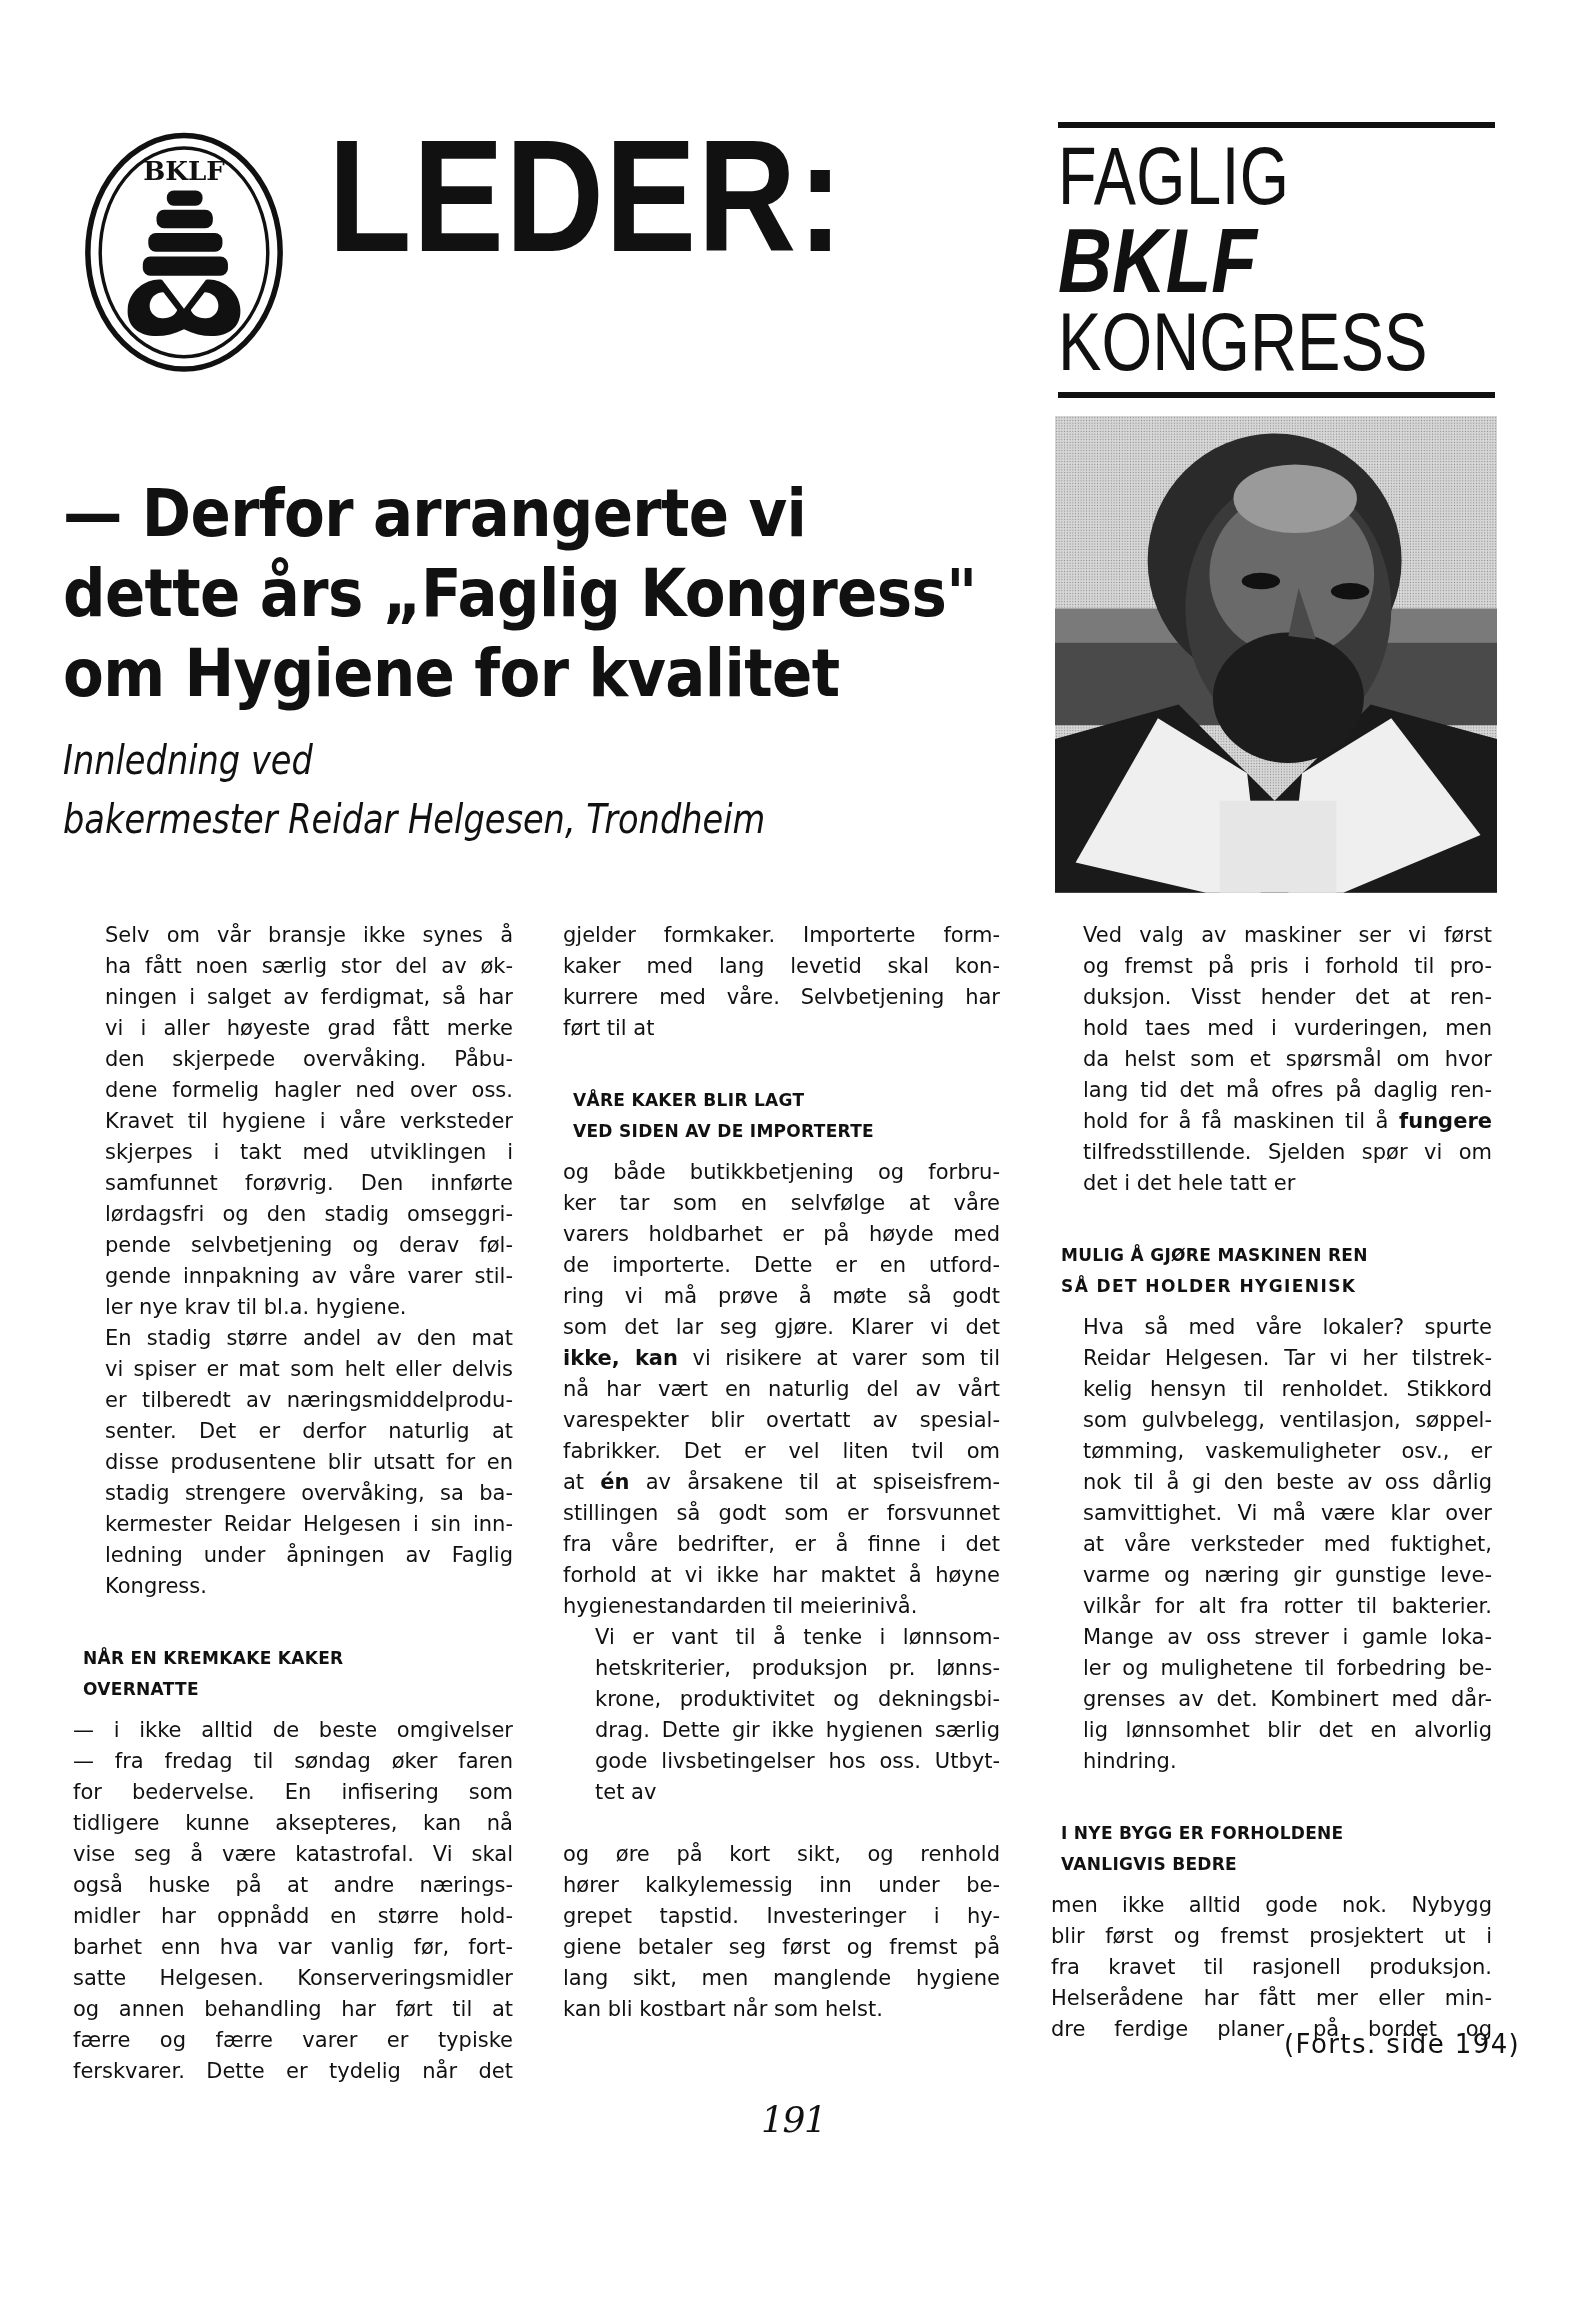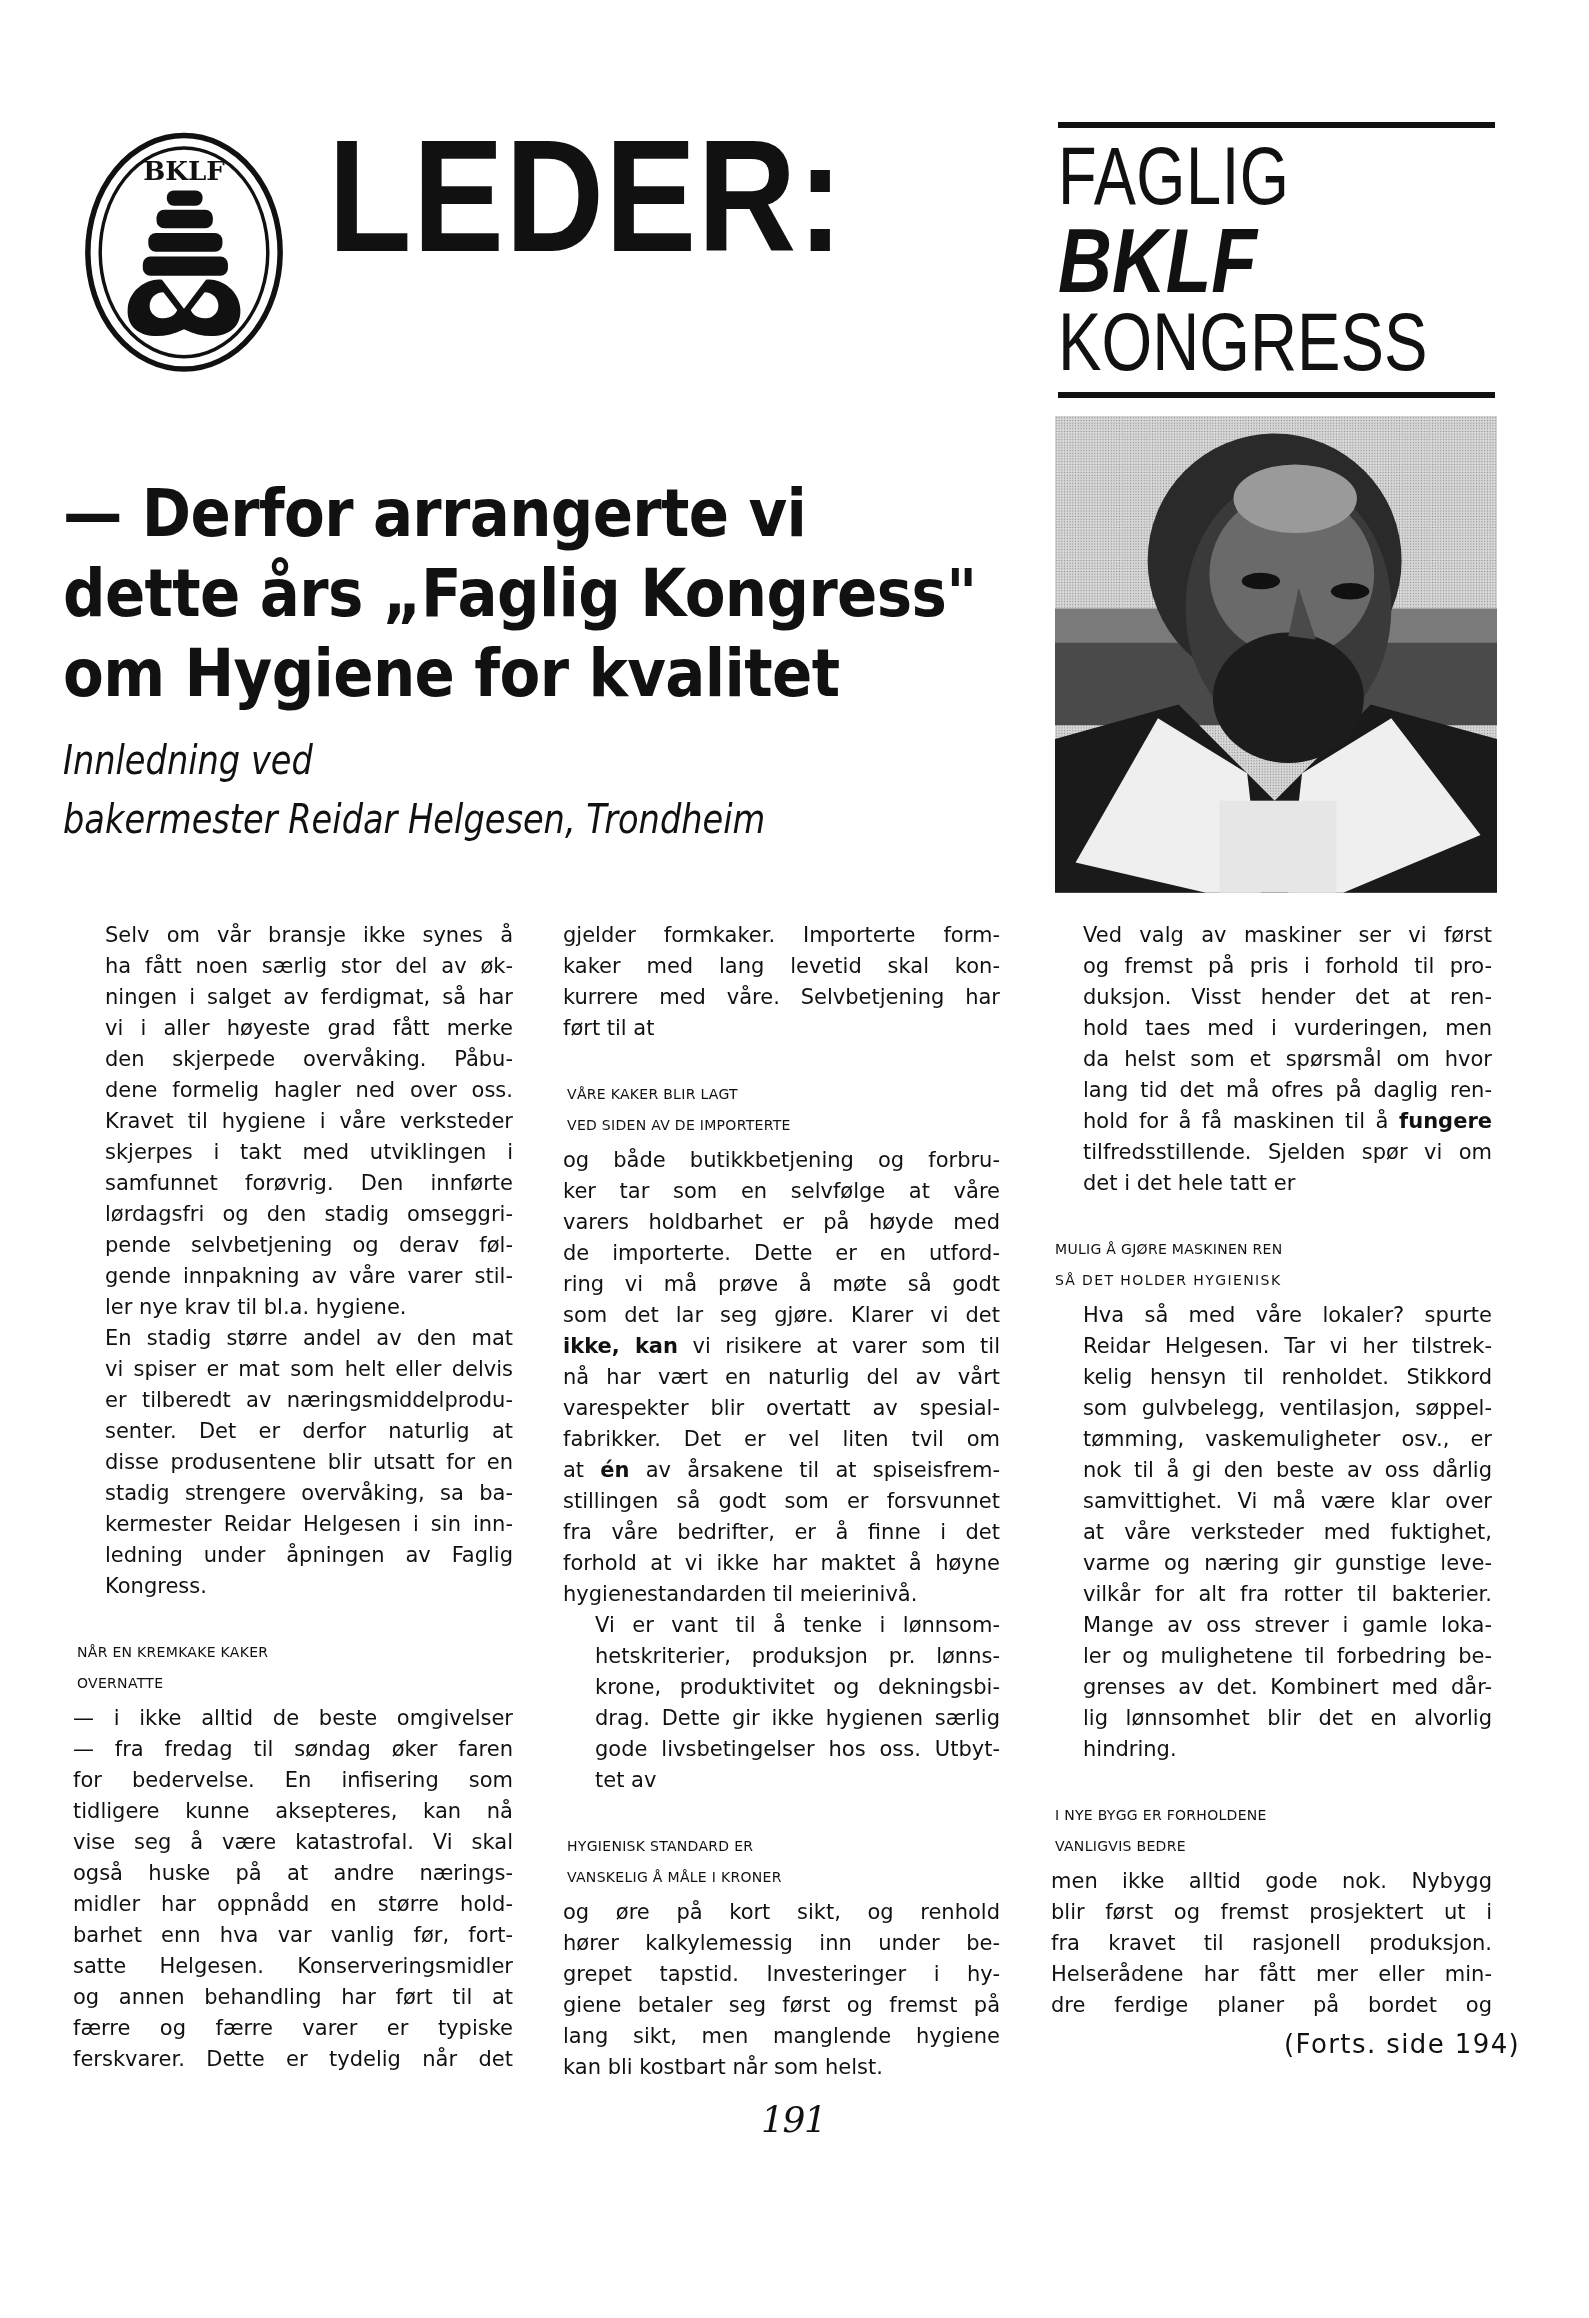--- a/index.html
+++ b/index.html
@@ -62,21 +62,21 @@
     text-align: justify; hyphens: none;
   }
   #col-1 { left: 73px; width: 440px; }
   #col-2 { left: 563px; width: 437px; }
   #col-3 { left: 1051px; width: 441px; }
   .col p { margin: 0; }
   .col p.indent { text-indent: 32px; }
   .col .line { display: block; text-align: justify; text-align-last: justify; white-space: nowrap; }
   .col .line.last { text-align-last: left; }
   .col h3 {
-    margin: 4px; font-size: 14px; line-height: 31px; font-weight: 400;
+    margin: 10px; font-size: 17px; line-height: 31px; font-weight: 700;
     letter-spacing: 0.3px;
   }
   .gap { height: 31px; }
   .b { font-weight: 700; }
 
   #forts {
     left: 1284px; top: 2029px; font-family: "DejaVu Sans", sans-serif;
     font-size: 26px; line-height: 31px; letter-spacing: 1.4px;
   }
   #page-number {
@@ -235,24 +235,20 @@
   </p>
   <p class="indent">
     <span class="line">Vi er vant til å tenke i lønnsom-</span>
     <span class="line">hetskriterier,  produksjon  pr.  lønns-</span>
     <span class="line">krone,  produktivitet  og  dekningsbi-</span>
     <span class="line">drag.  Dette gir ikke hygienen særlig</span>
     <span class="line">gode livsbetingelser hos oss.  Utbyt-</span>
     <span class="line last">tet av</span>
   </p>
   <div class="gap"></div>
-  <h3>
-    <span class="line last">HYGIENISK STANDARD ER</span>
-    <span class="line last">VANSKELIG Å MÅLE I KRONER</span>
-  </h3>
   <p>
     <span class="line">og  øre  på  kort  sikt,  og  renhold</span>
     <span class="line">hører  kalkylemessig  inn  under  be-</span>
     <span class="line">grepet  tapstid.  Investeringer  i  hy-</span>
     <span class="line">giene betaler seg først og fremst på</span>
     <span class="line">lang  sikt,  men  manglende  hygiene</span>
     <span class="line last">kan bli kostbart når som helst.</span>
   </p>
 </div>
 

